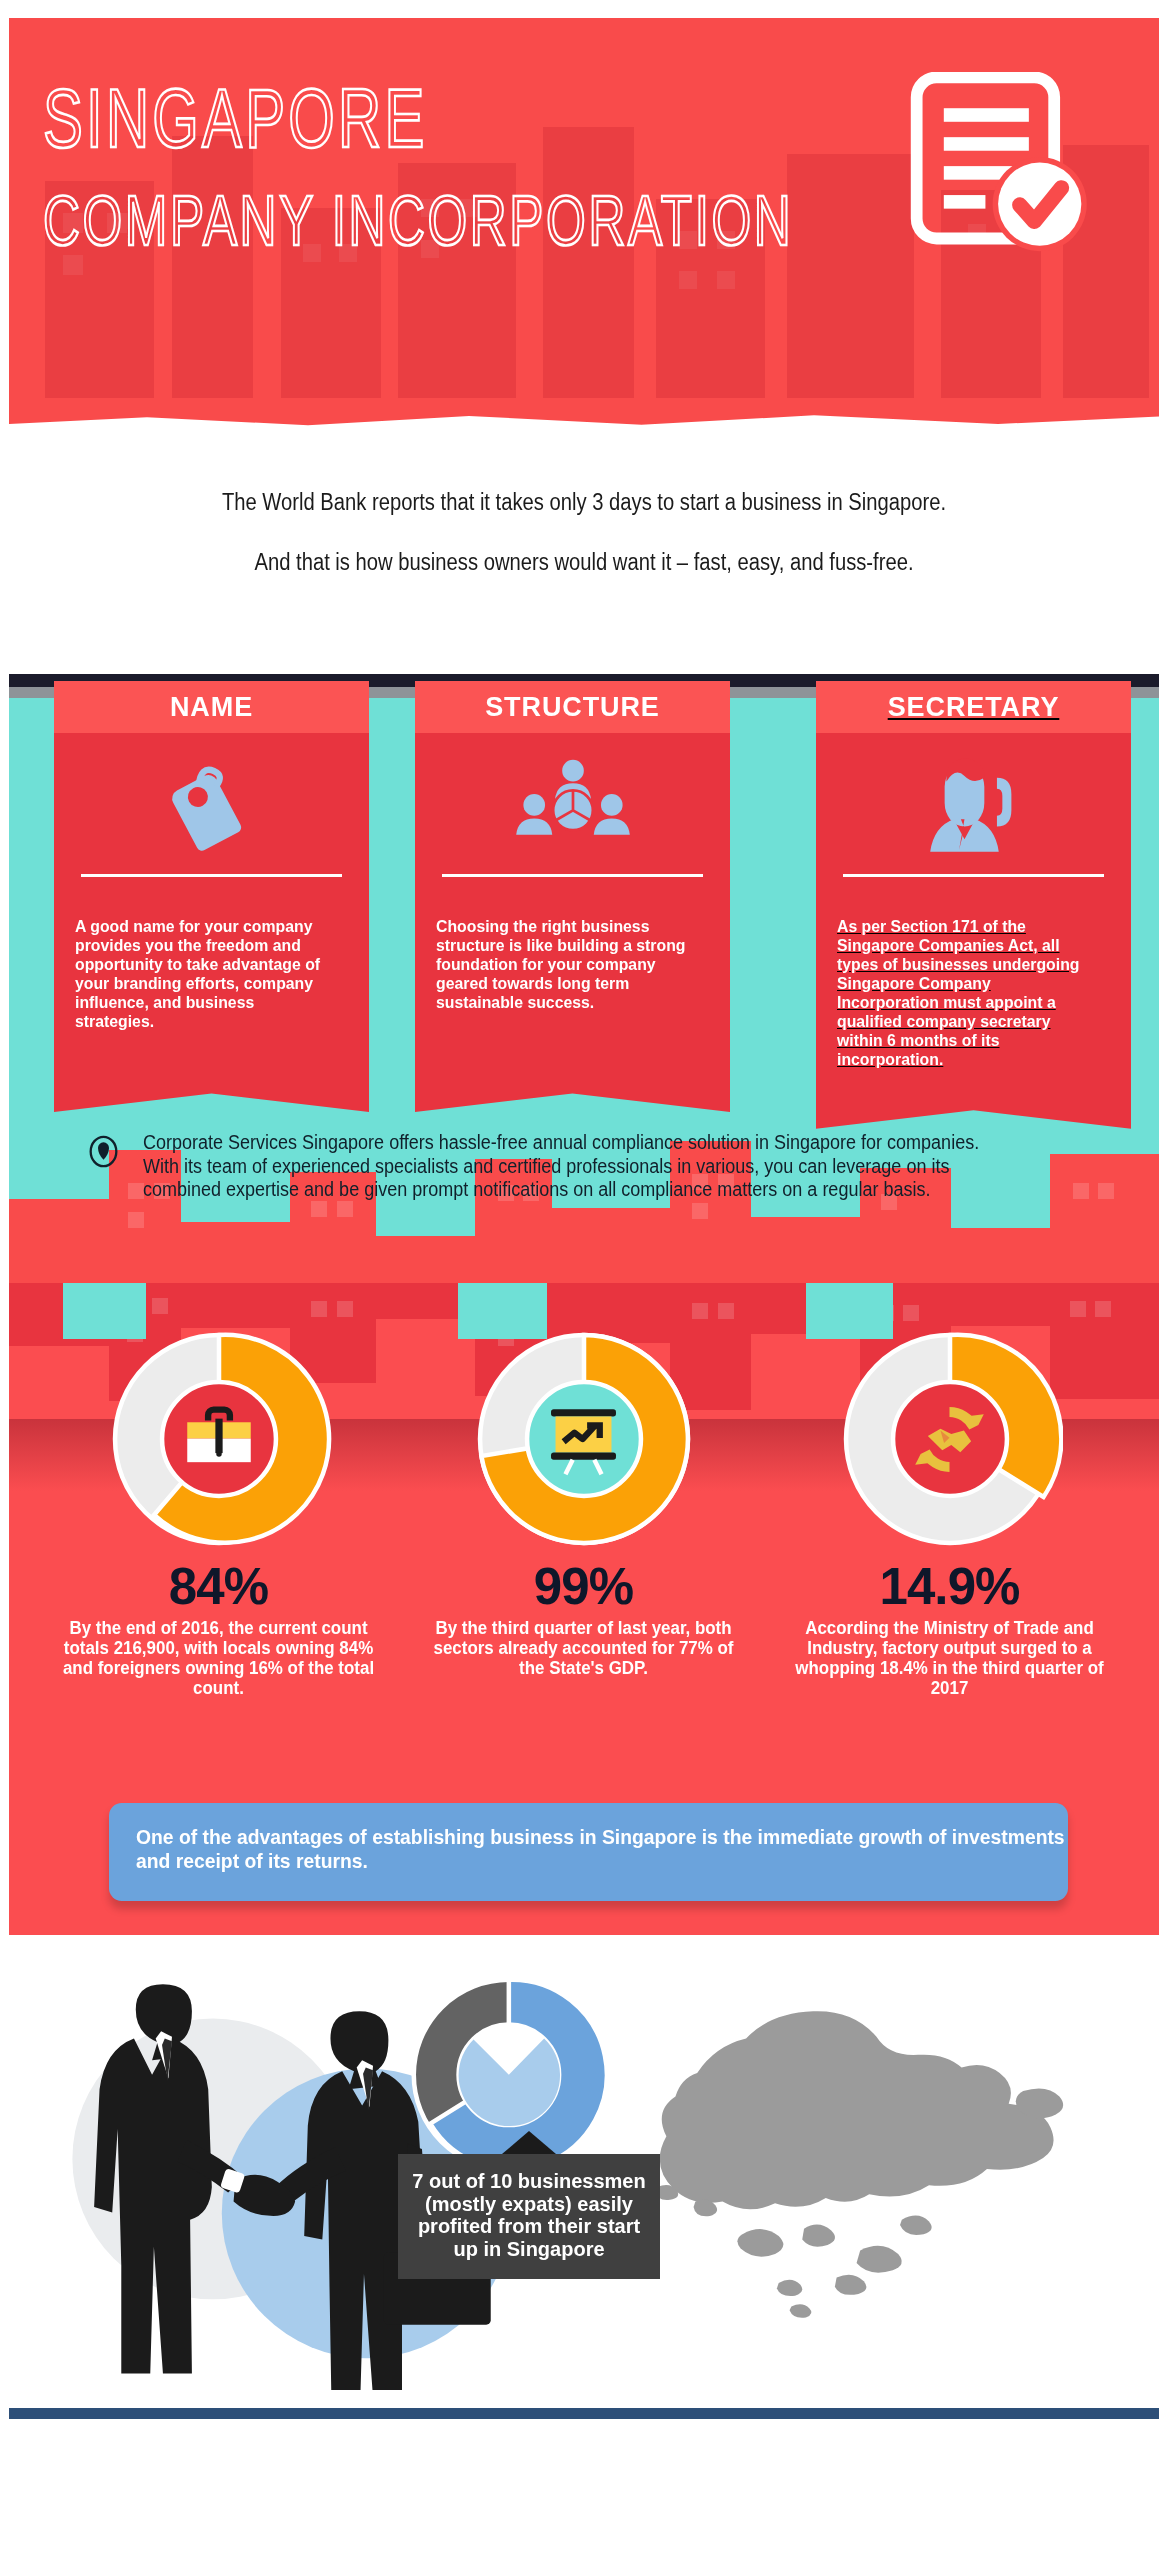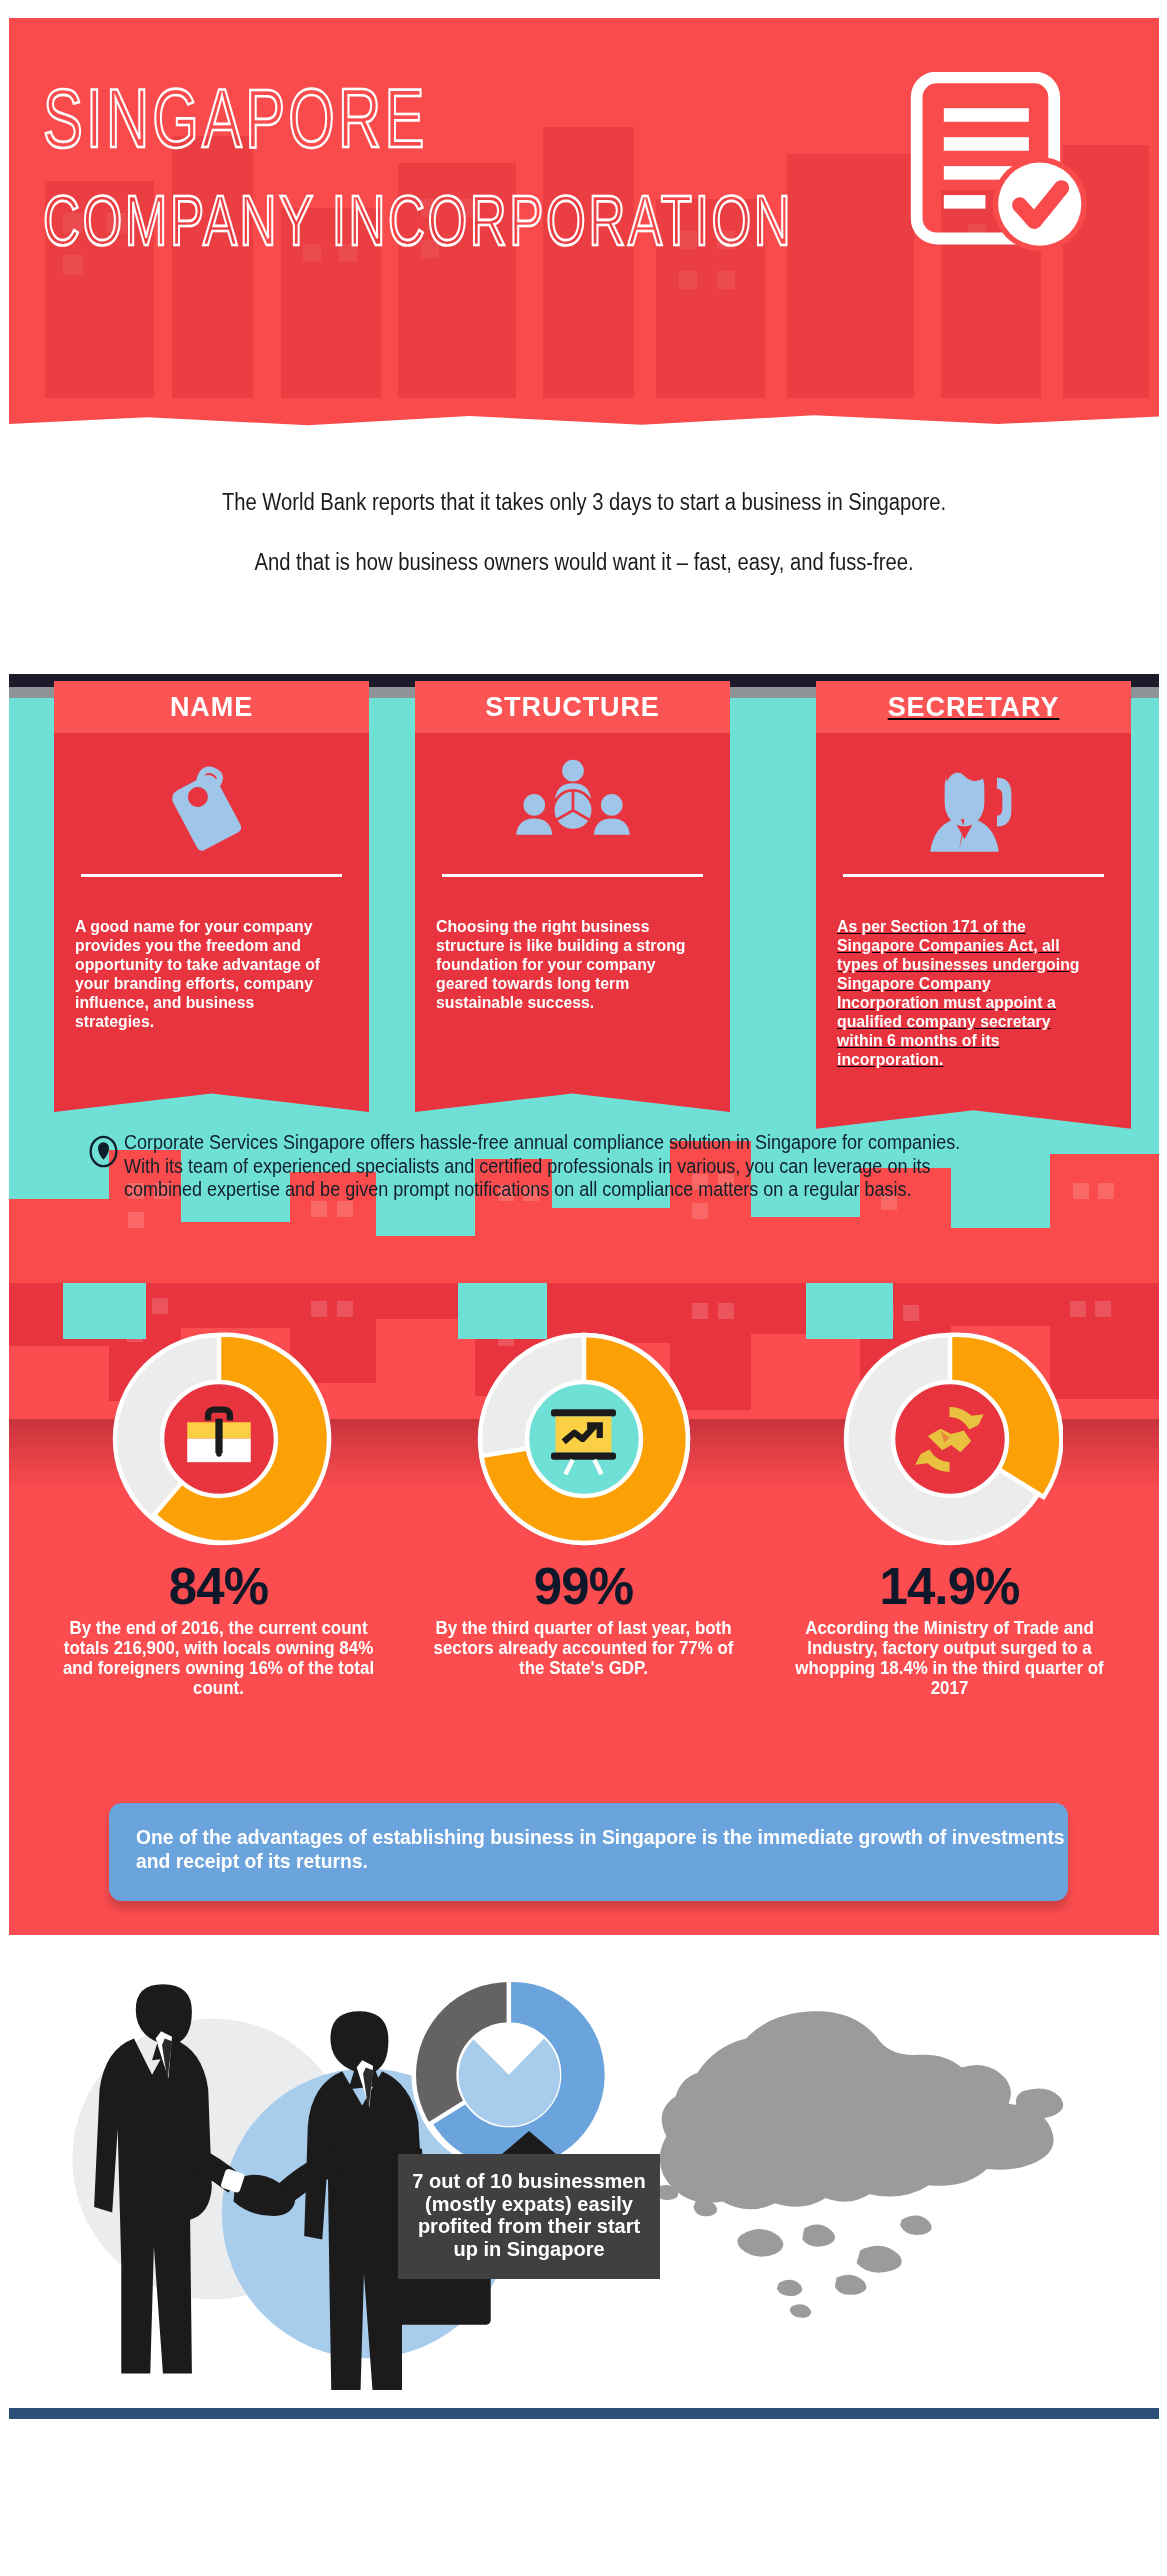--- a/index.html
+++ b/index.html
@@ -79,21 +79,21 @@
     padding:40px 5.4px 18px 5.4px; transform:scaleX(0.93); transform-origin:left top;
   }
   .banner .notch {
     height:42px; background:#e8343f;
     clip-path:polygon(0 0,100% 0,100% 100%,50% 56%,0 100%);
   }
 
   
   .compliance {
     position:absolute; left:87px; top:1131px; width:1005px; z-index:7;
-    display:flex; gap:4px; align-items:flex-start;
+    display:flex; gap:23px; align-items:flex-start;
   }
   .compliance .pin { flex:0 0 33px; margin-top:3.6px; }
   .compliance p {
     font-size:20px; line-height:23.5px; color:#10202b; transform:scaleX(0.9);
     transform-origin:left top; width:1113px;
   }
 
   
   .redstats {
     position:absolute; left:9px; top:1283px; width:1150px; height:652px;

